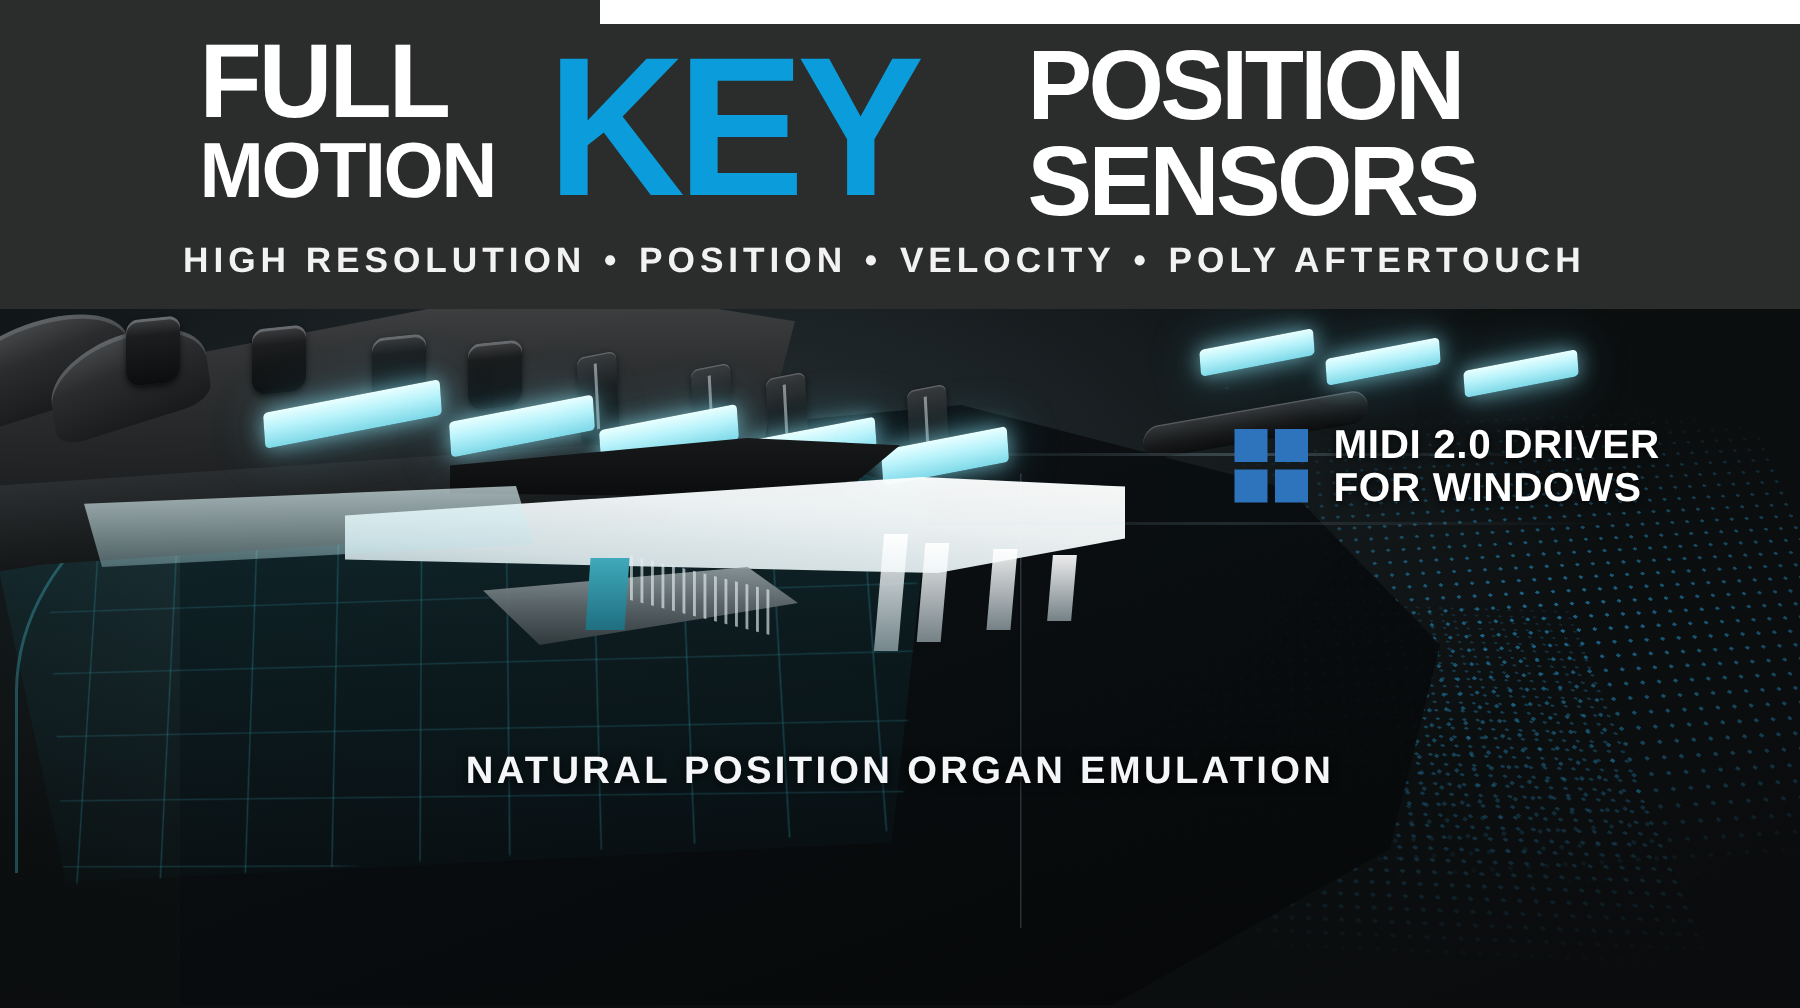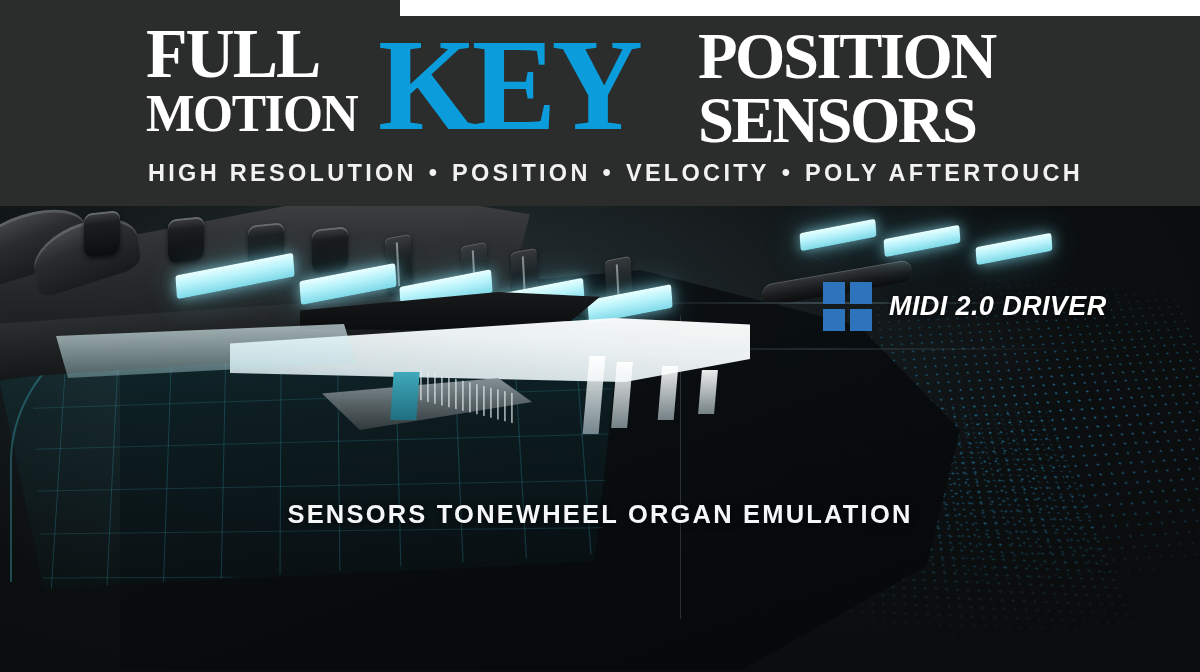--- a/index.html
+++ b/index.html
@@ -34,26 +34,25 @@
     right: 0;
     top: 0;
     width: 800px;
     height: 16px;
     background: #ffffff;
     z-index: 21;
   }
 
   .headline {
     position: absolute;
-    left: 146px;
+    left: 133px;
     top: 22px;
     width: 940px;
     height: 128px;
     z-index: 25;
-    font-family: Liberation Serif, serif;
   }
 
   
   .hl-col-left {
     position: absolute;
     left: 0;
     top: 0;
     width: 238px;
     text-align: left;
   }
@@ -111,21 +110,21 @@
     color: #ffffff;
     letter-spacing: -2.5px;
     transform: scaleX(0.98);
     transform-origin: left center;
     white-space: nowrap;
   }
   .hl-sensors { margin-top: 2px; }
 
   .subhead {
     position: absolute;
-    left: 148px;
+    left: 122px;
     top: 160px;
     width: 940px;
     font-size: 23.5px;
     font-weight: bold;
     color: #f2f2f2;
     letter-spacing: 3.3px;
     white-space: nowrap;
     z-index: 25;
   }
   .subhead .sep {
@@ -419,21 +418,20 @@
     grid-template-columns: 22px 22px;
     grid-template-rows: 22px 22px;
     gap: 5px;
     flex: 0 0 auto;
   }
   .win-pane {
     background: #2e74bd;
   }
   .win-text {
     display: block;
-    font-style: italic;
   }
   .win-line {
     display: block;
     font-size: 27px;
     font-weight: bold;
     color: #ffffff;
     letter-spacing: 0.4px;
     line-height: 1.06;
     white-space: nowrap;
     text-shadow: 0 1px 6px rgba(0,0,0,0.8);
@@ -493,32 +491,33 @@
     <div class="key-rib" style="left:700px; top:164px; height:44px;"></div>
 
     <div class="pcb"></div>
     <div class="pcb-teal"></div>
     <div class="pcb-pins"></div>
 
     <div class="streak" style="left:620px; top:96px; width:420px;"></div>
     <div class="streak" style="left:560px; top:142px; width:520px; opacity:0.6;"></div>
 
     <div class="feature-list">
-      <span class="feature-line">SENSORS TONEWHEEL ORGAN EMULATION</span>
+      <span class="feature-line">NATURAL POSITION ORGAN EMULATION</span>
     </div>
 
     <div class="win-badge">
       <div class="win-logo">
         <div class="win-pane"></div>
         <div class="win-pane"></div>
         <div class="win-pane"></div>
         <div class="win-pane"></div>
       </div>
       <div class="win-text">
         <span class="win-line">MIDI 2.0 DRIVER</span>
+        <span class="win-line">FOR WINDOWS</span>
       </div>
     </div>
 
   </div>
 
   <div class="header-band"></div>
   <div class="header-notch"></div>
 
   <div class="headline">
     <div class="hl-col-left">

